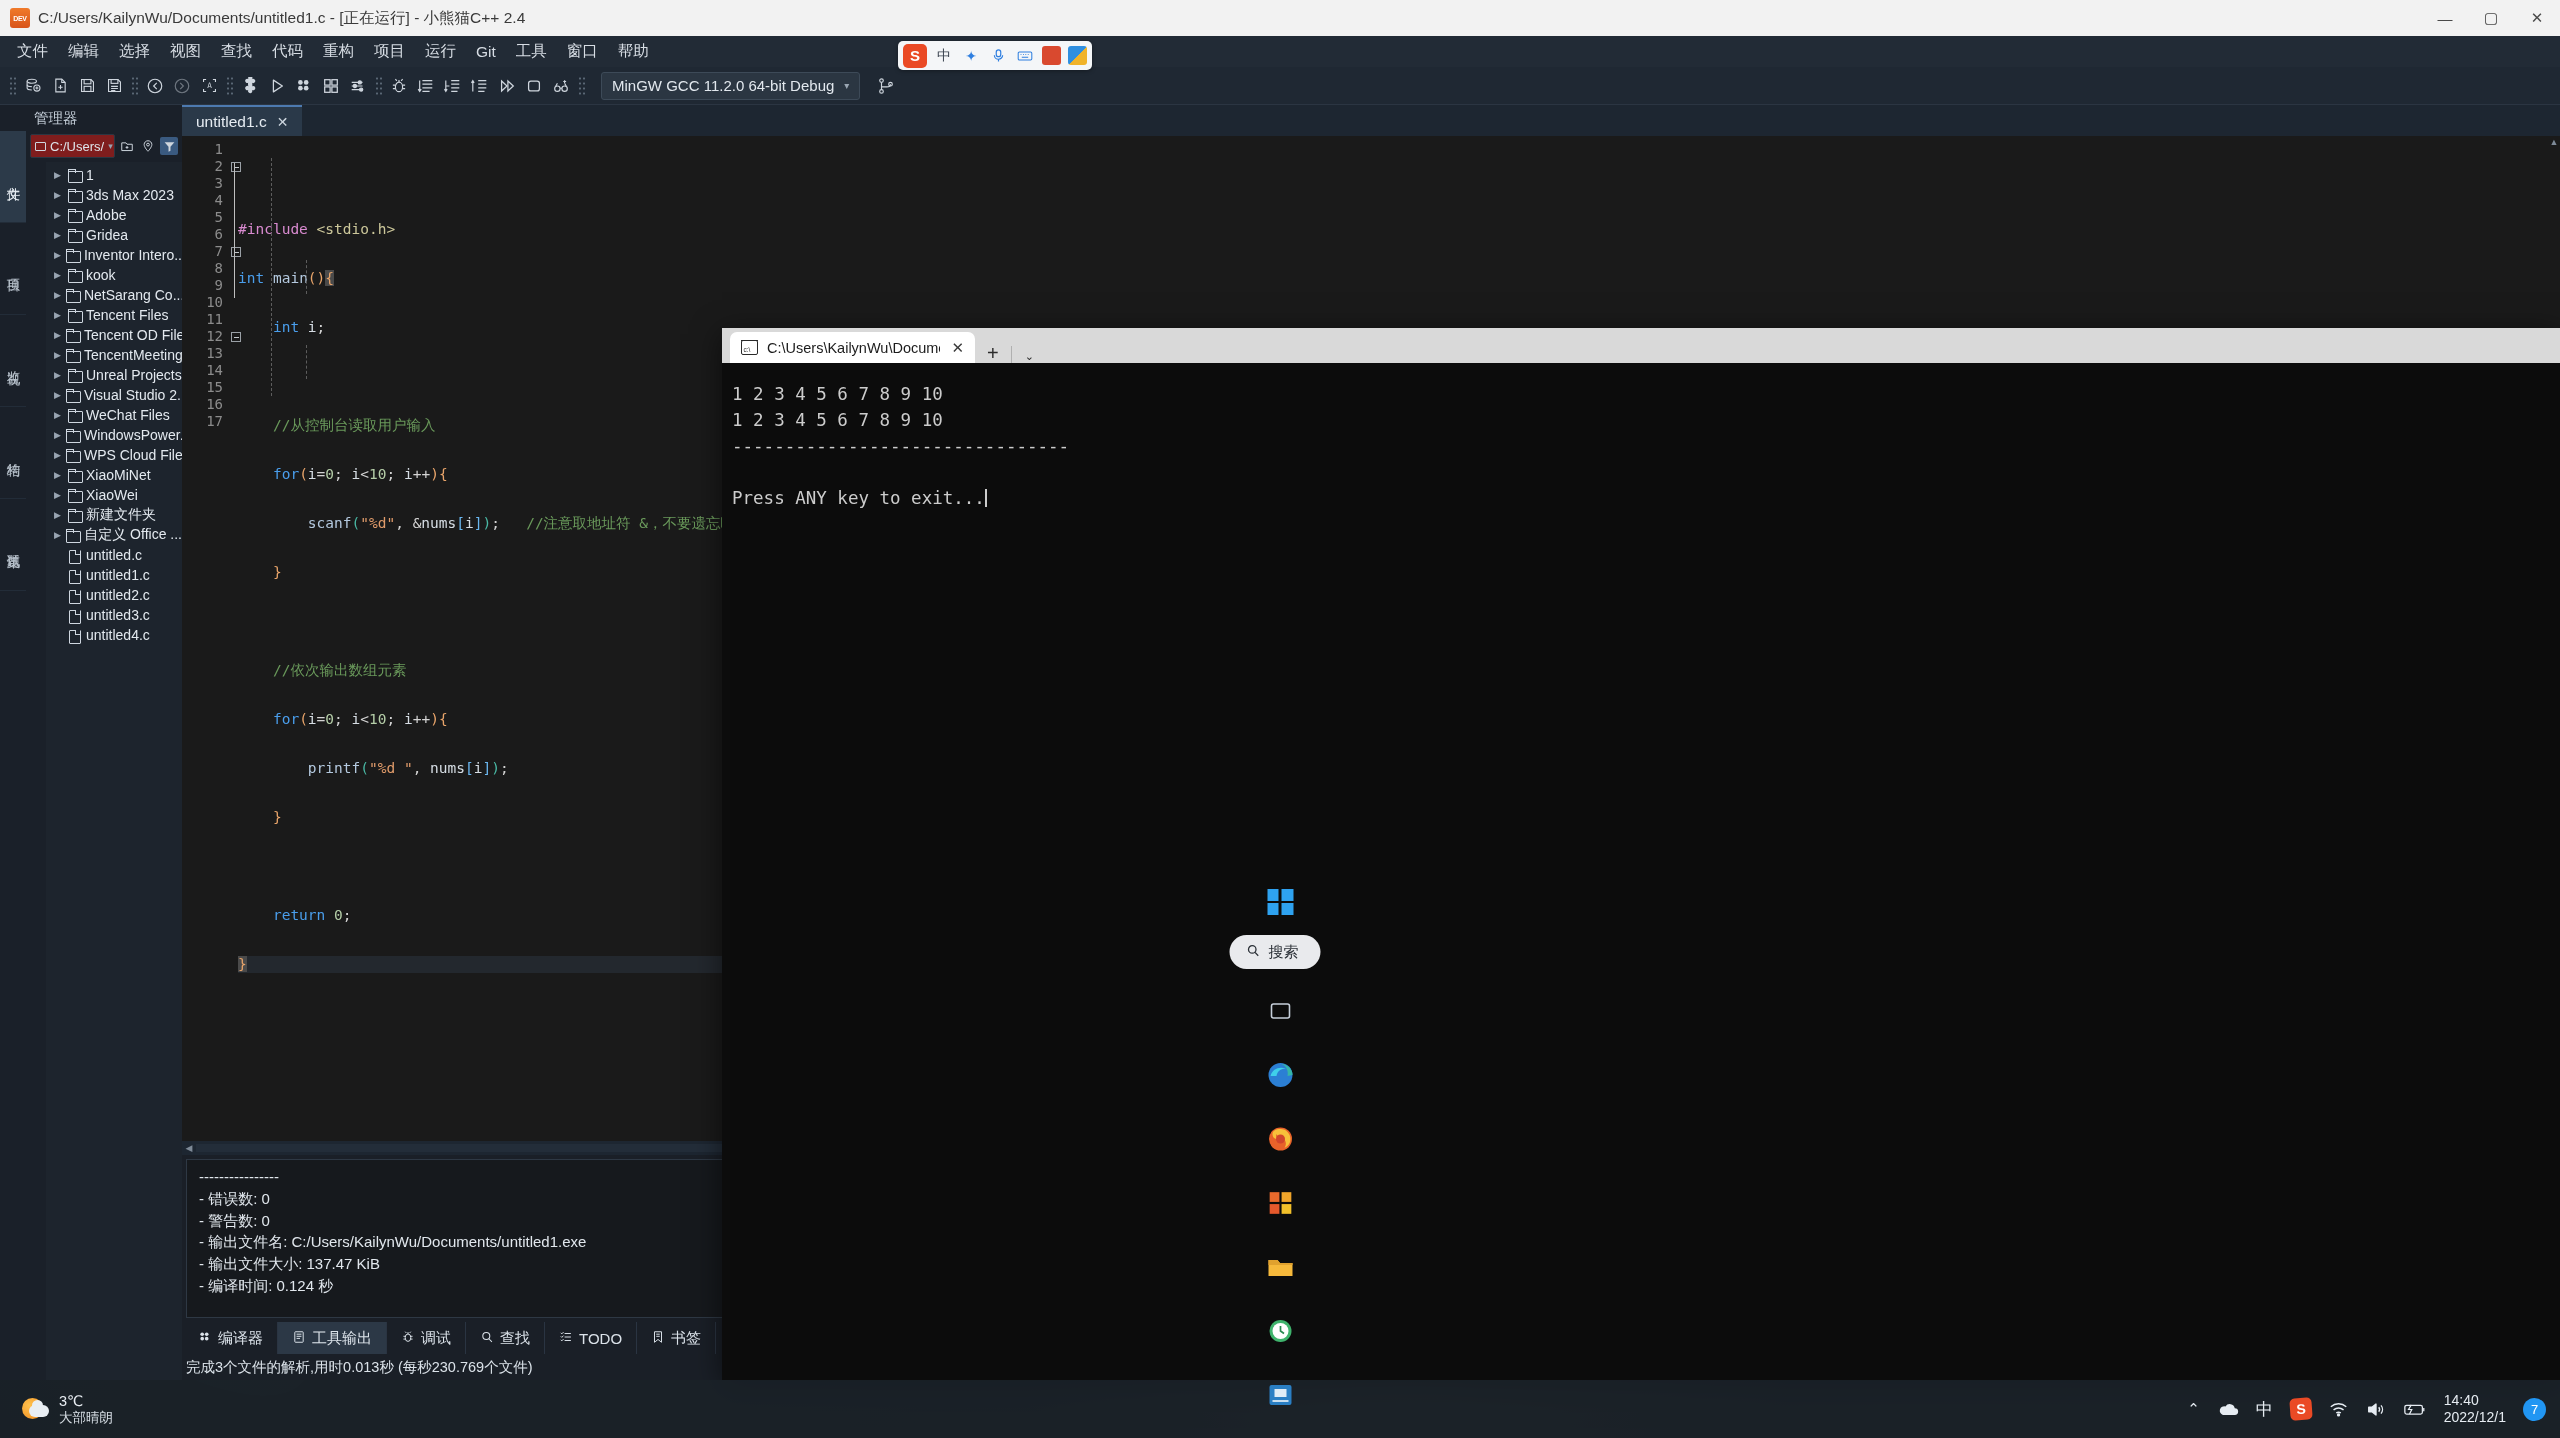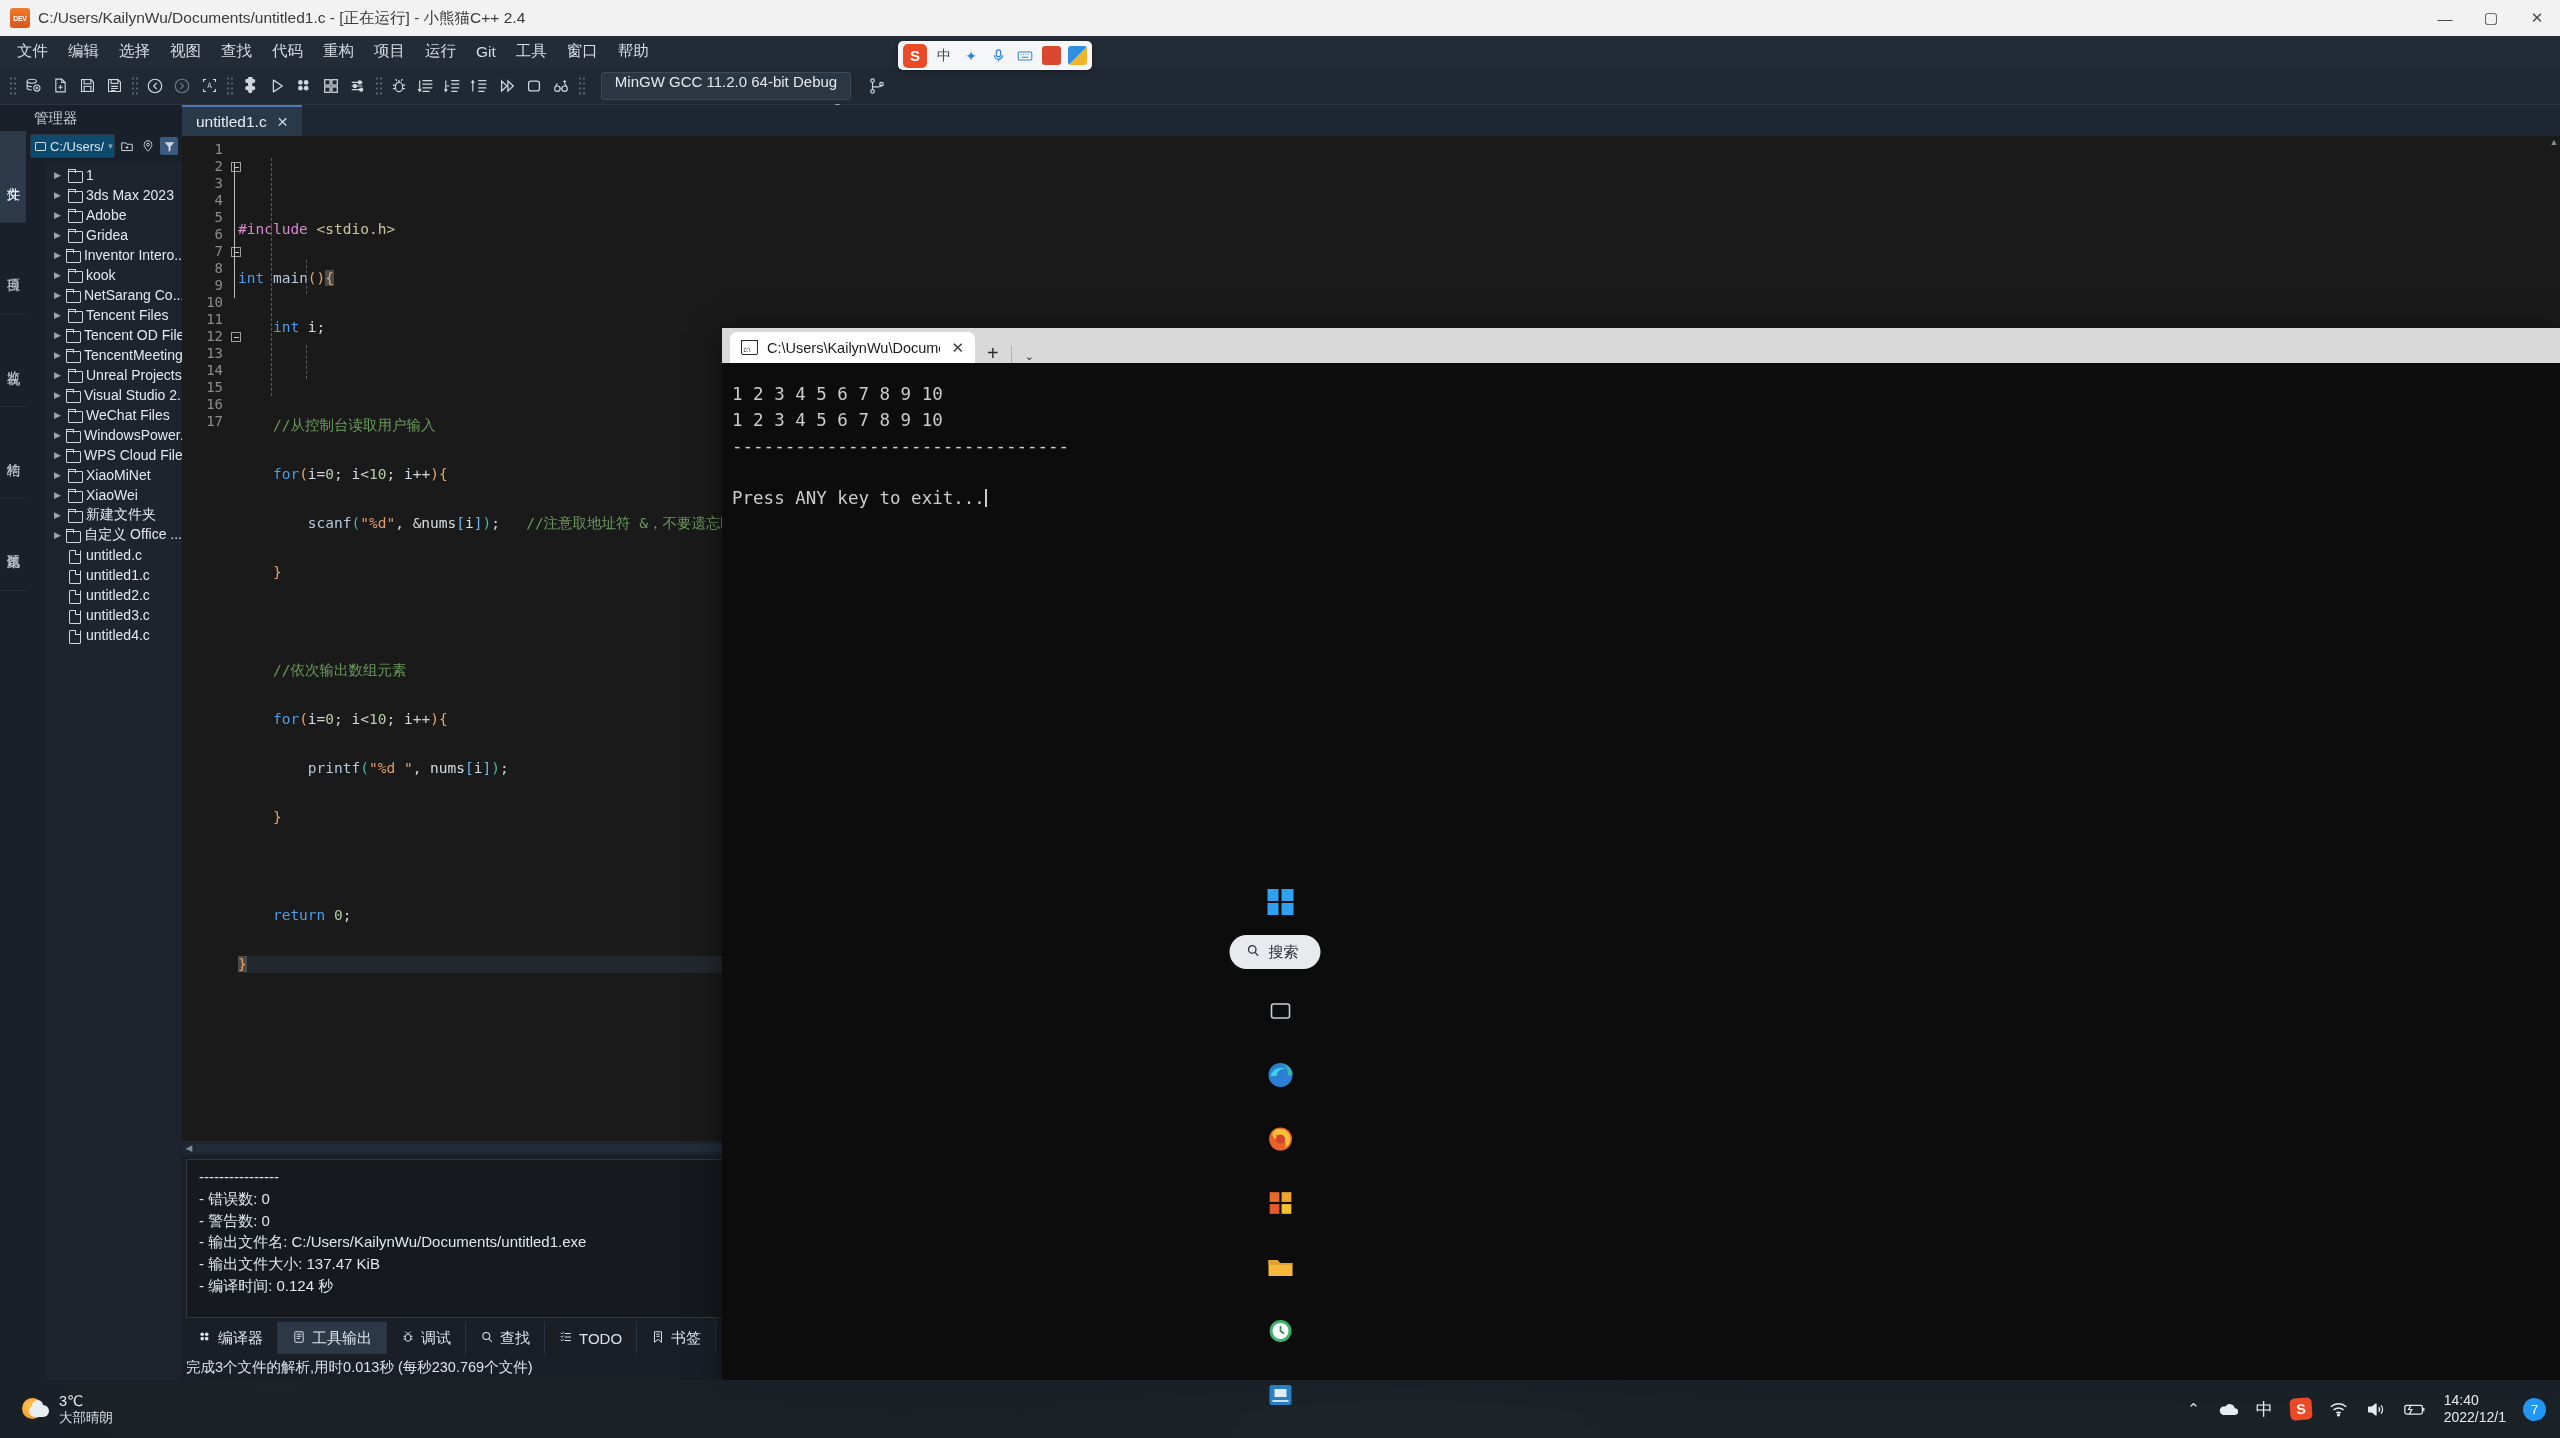--- a/index.html
+++ b/index.html
@@ -67,21 +67,21 @@
   }
   .tb-ico svg{display:block;}
   .tb-sep {
     width:7px;height:20px;margin:0 3px;
     background-image: radial-gradient(circle, #5a6775 1px, transparent 1.2px);
     background-size:4px 5px;
   }
   .compiler-select {
     margin-left:12px; height:28px; min-width:250px; background:#2b3642;
     border:1px solid #3d4a58; border-radius:3px; display:flex; align-items:center;
-    padding:0 10px; color:#e2e8ee; font-size:15px; gap:10px;flex-direction:column;
+    padding:0 10px; color:#e2e8ee; font-size:15px; gap:10px;
   }
   .compiler-select .caret{margin-left:auto;font-size:10px;color:#9aa6b3;}
 
   
   .ime-bar {
     position:absolute; left:898px; top:41px; height:29px;
     background:#f4f6f8; border-radius:5px; display:flex; align-items:center;
     padding:0 5px; gap:7px; box-shadow:0 1px 4px rgba(0,0,0,.35);
   }
   .ime-logo{width:24px;height:24px;border-radius:5px;background:#ea4a25;color:#fff;
@@ -100,21 +100,21 @@
     border-bottom:1px solid #222c38; color:#b9c3cd; font-size:13.5px;
   }
   .vtab.active { background:#2c3a49; color:#e6ecf2; }
   .vtab span { writing-mode: vertical-rl; letter-spacing:1px; }
 
   
   .explorer { width:156px; background:#1a2029; display:flex; flex-direction:column; }
   .exp-title { height:27px; color:#c6d0da; font-size:14.5px; padding:4px 0 0 8px; }
   .exp-toolrow { height:28px; display:flex; align-items:center; gap:3px; padding:0 4px; }
   .path-box {
-    flex:1; height:24px; background:#0c4a6e; border:1px solid #2b3642; border-radius:2px;
+    flex:1; height:24px; background:#7f1d1d; border:1px solid #2b3642; border-radius:2px;
     display:flex; align-items:center; gap:4px; padding:0 4px; color:#dde4ea; font-size:13px;
     min-width:0;
   }
   .path-box .caret{margin-left:auto;font-size:9px;color:#97a3b0;}
   .mini-ico{width:18px;height:18px;display:flex;align-items:center;justify-content:center;color:#cfd6de;}
   .mini-ico.active{background:#3a5a80;border-radius:2px;}
   .tree { flex:1; overflow:hidden; background:#1d242d; margin:2px 0 0 20px; padding-top:3px; }
   .tnode {
     height:20px; display:flex; align-items:center; gap:5px; padding-left:8px;
     color:#e3e9ef; font-size:14px; white-space:nowrap;

